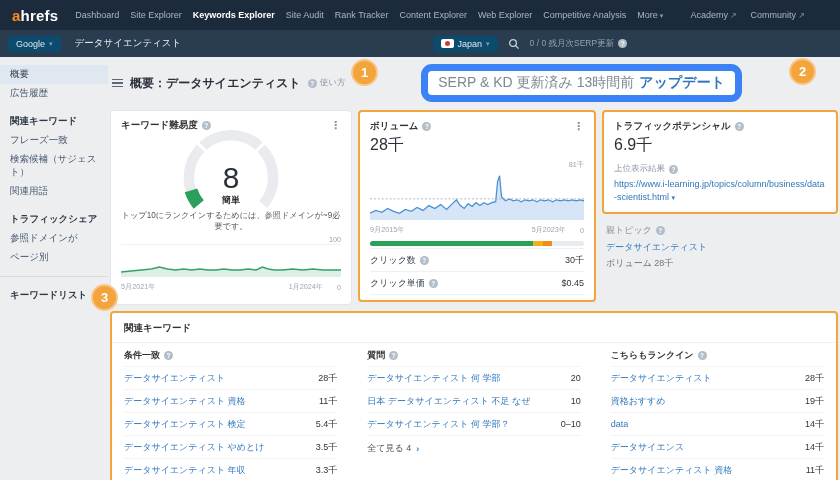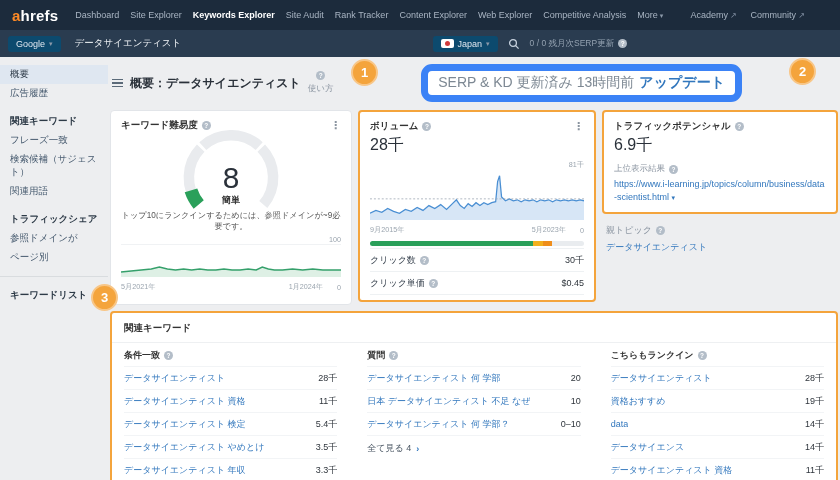--- a/index.html
+++ b/index.html
@@ -33,21 +33,21 @@
   .sb-item.active { background:#dfe7f1; color:#2d3a47; }
   .sb-head { padding:3px 10px; font-weight:bold; color:#2d3a47; cursor:pointer; }
   .sb-gap { height:9px; } .sb-div { border-top:1px solid #d9dcdf; margin:9px 0 9px 0; }
 
   .content { flex:1; padding:7px 2px 0 2px; }
 
   .hdr { display:flex; align-items:center; gap:7px; margin:0 0 8px 2px; }
   .menu-ic { width:11px; display:flex; flex-direction:column; gap:2px; cursor:pointer; }
   .menu-ic i { display:block; height:1.5px; background:#5b6a79; }
   .hdr-title { font-size:12px; font-weight:bold; color:#2a313a; }
-  .hdr-help { display:flex; align-items:center; gap:3px; font-size:8.5px; color:#8b95a1; cursor:pointer;flex-direction:column; }
+  .hdr-help { display:flex; align-items:center; gap:3px; font-size:8.5px; color:#8b95a1; cursor:pointer; }
   .pill { margin-left:auto; margin-right:96px; background:#fff; border:7px solid #3b82f6; border-radius:11px; padding:3px 10px; font-size:14px; color:#7d8893; display:flex; gap:5px; cursor:default; }
   .pill .act { color:#3277bd; font-weight:bold; cursor:pointer; }
 
   .qicon { width:9px; height:9px; border-radius:50%; background:#b3bdc8; color:#fff; font-size:6.5px; font-weight:bold; display:inline-flex; align-items:center; justify-content:center; flex-shrink:0; }
 
   
   .cards { display:grid; grid-template-columns:242px 238px 1fr; gap:6px; align-items:start; }
   .card { background:#fff; border:1px solid #e2e5e9; border-radius:4px; padding:8px 10px; overflow:hidden; }
   .card.orange { border:2px solid #f4a43c; }
   .ctitle { display:flex; align-items:center; gap:4px; font-size:9.5px; font-weight:bold; color:#333; }
@@ -267,20 +267,21 @@
               <span class="qicon">?</span>
             </div>
           <div class="t-url"><span>https://www.i-learning.jp/topics/column/business/data-scientist.html</span> <span class="crt">▾</span></div>
         </div>
         <div class="ptopic">
           <div class="row1">
               <span>親トピック</span>
               <span class="qicon">?</span>
             </div>
           <div class="kw">データサイエンティスト</div>
+          <div class="vol">ボリューム 28千</div>
         </div>
       </div>
     </div>
 
     <div class="card orange related" style="padding:9px 12px;">
       <div class="rel-title">関連キーワード</div>
       <div class="rel-div"></div>
       <div class="cols">
 
         <div>

